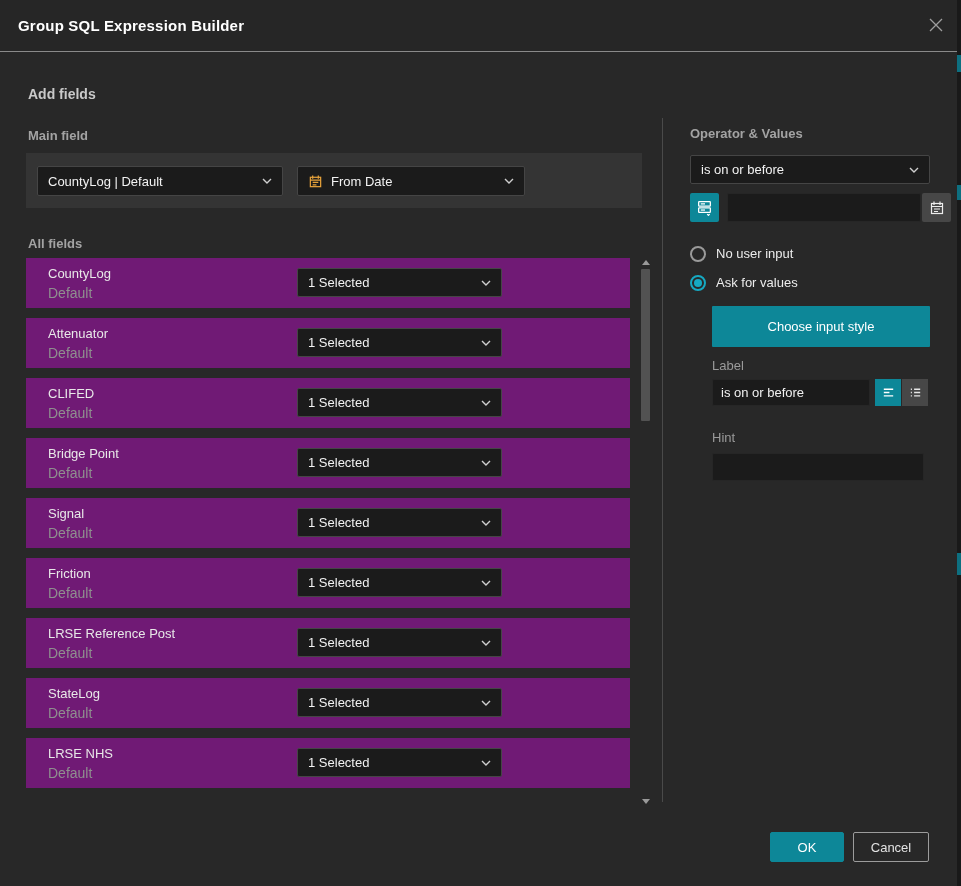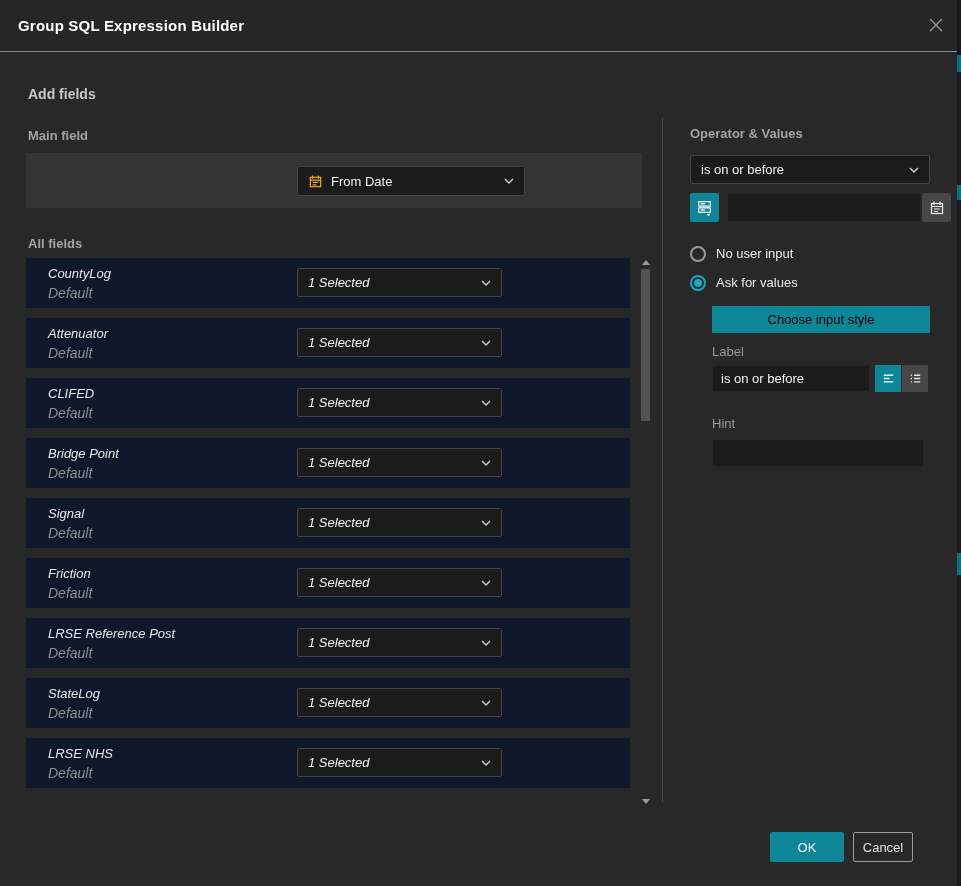--- a/index.html
+++ b/index.html
@@ -49,21 +49,21 @@
     position:absolute; left:26px; top:153px; width:616px; height:55px;
     background:#343434;
   }
   .mf-dd1 { position:absolute; left:11px; top:13px; width:246px; }
   .mf-dd2 { position:absolute; left:271px; top:13px; width:228px; }
   .mf-dd2 .cal { margin-right:8px; display:flex; }
 
   
   .fields-list { position:absolute; left:26px; top:258px; width:604px; }
   .field-row {
-    position:relative; height:50px; margin-bottom:10px; background:#0f172a;font-style:italic;
+    position:relative; height:50px; margin-bottom:10px; background:#701a75;
   }
   .field-row .f-name { position:absolute; left:22px; top:8px; font-size:13px; color:#e8e8e8; }
   .field-row .f-sub  { position:absolute; left:22px; top:27px; font-size:14px; color:#8f8f8f; }
   .field-row .f-dd   { position:absolute; left:271px; top:10px; width:205px; height:29px; }
 
   
   .list-scrollbar { position:absolute; left:639px; top:258px; width:14px; height:548px; }
   .sb-arrow { position:absolute; left:3px; width:0; height:0; border-left:4px solid transparent; border-right:4px solid transparent; }
   .sb-arrow.up { top:2px; border-bottom:5px solid #9a9a9a; }
   .sb-arrow.down { bottom:2px; border-top:5px solid #9a9a9a; }
@@ -89,40 +89,40 @@
   .radio-row { display:flex; margin-bottom:13px; cursor:pointer; }
   .radio-circle {
     width:16px; height:16px; border-radius:50%; border:2px solid #9a9a9a;
     flex:0 0 auto; display:flex; align-items:center; justify-content:center; background:transparent;
   }
   .radio-circle.checked { border-color:#16a9c2; }
   .radio-circle.checked::after { content:""; width:8px; height:8px; border-radius:50%; background:#16a9c2; }
   .radio-label { margin-left:10px; font-size:13px; color:#ececec; }
 
   .choose-btn {
-    margin-left:22px; margin-top:2px; width:218px; height:27px;
-    background:#0d8798; color:#000000; font-size:13px; font-family:"Liberation Sans",sans-serif;
+    margin-left:22px; margin-top:2px; width:218px; height:41px;
+    background:#0d8798; color:#ffffff; font-size:13px; font-family:"Liberation Sans",sans-serif;
     border:none; border-radius:1px; cursor:pointer;
   }
   .cap { margin-left:22px; margin-top:11px; font-size:13px; color:#9a9a9a; }
   .label-row { margin-left:22px; margin-top:6px; display:flex; align-items:center; }
   .label-input { width:158px; height:27px; border-color:#262626; }
   .style-btn { width:26px; height:27px; border-radius:0; }
   .style-btn.first { margin-left:5px; }
   .style-btn.second { margin-left:1px; }
   .hint-cap { margin-top:24px; }
   .hint-input { display:block; margin-left:22px; margin-top:8px; width:212px; height:28px; border-color:#262626; }
 
   
   .footer-btn {
     position:absolute; height:30px; font-size:13px; font-family:"Liberation Sans",sans-serif;
     border-radius:2px; cursor:pointer;
   }
   .ok-btn { left:770px; top:832px; width:74px; background:#0d8798; color:#ffffff; border:1px solid #0d8798; }
-  .cancel-btn { left:853px; top:832px; width:60px; background:transparent; color:#e3e3e3; border:1px solid #9c9c9c; }
+  .cancel-btn { left:853px; top:832px; width:76px; background:transparent; color:#e3e3e3; border:1px solid #9c9c9c; }
 
   
   .edge-strip { position:absolute; right:0; top:0; width:4px; height:886px; background:#191919; }
   .edge-mark { position:absolute; right:0; width:4px; background:#0d6f80; }
   .edge-mark.m1 { top:55px; height:17px; }
   .edge-mark.m2 { top:185px; height:15px; }
   .edge-mark.m3 { top:553px; height:22px; }
 </style>
 </head>
 <body>
@@ -136,20 +136,28 @@
           <path d="M2 2 L14 14 M14 2 L2 14" stroke="#9e9e9e" stroke-width="1.3" fill="none"></path>
         </svg>
     </span>
   </div>
 
   <div class="h-addfields">Add fields</div>
   <div class="h-sub h-mainfield">Main field</div>
   <div class="h-sub h-allfields">All fields</div>
 
   <div class="main-field-box">
+    <div class="dd mf-dd1">
+      <span class="dd-label">CountyLog | Default</span>
+      <span class="caret">
+        <svg width="10" height="6" viewBox="0 0 10 6">
+            <path d="M1 1l4 4 4-4" stroke="#cfcfcf" stroke-width="1.4" fill="none"></path>
+          </svg>
+      </span>
+    </div>
     <div class="dd mf-dd2">
       <span class="cal">
         <svg width="15" height="15" viewBox="0 0 16 16" fill="none" stroke="#e7a33b" stroke-width="1.3">
           <rect x="2.5" y="3.5" width="11" height="10"></rect>
             <path d="M5 1.5v3.5 M11 1.5v3.5 M2.5 6.5h11 M5 9h6 M5 11.5h4"></path>
         </svg>
       </span>
       <span class="dd-label">From Date</span>
       <span class="caret">
         <svg width="10" height="6" viewBox="0 0 10 6">

